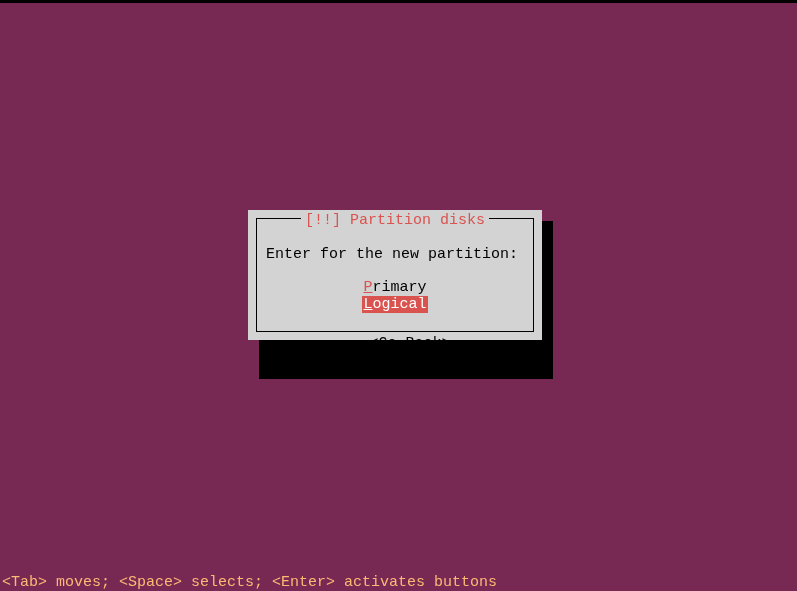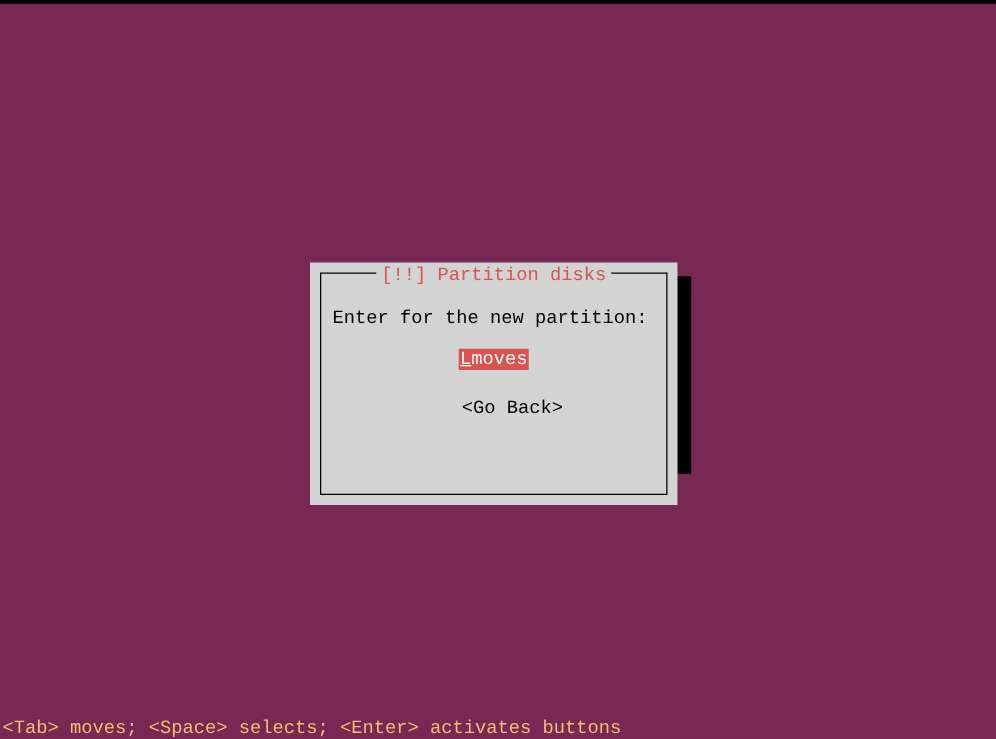--- a/index.html
+++ b/index.html
@@ -26,21 +26,21 @@
       left: 259px;
       width: 294px;
       height: 158px;
       background: #000;
     }
     .dialog {
       position: absolute;
       top: 210px;
       left: 248px;
       width: 294px;
-      height: 194px;
+      height: 130px;
       background: #d3d3d3;
     }
     .dialog-border {
       position: absolute;
       top: 8px;
       left: 8px;
       right: 8px;
       bottom: 8px;
       border: 1px solid #000;
     }
@@ -105,21 +105,24 @@
 
 <div class="dialog">
   <div class="dialog-border"></div>
   <div class="dialog-title-wrap">
     <span class="dialog-title">[!!] </span><span class="dialog-title">Partition disks</span>
   </div>
   <div class="dialog-content">
     <div class="prompt">Enter for the new partition:</div>
     <div class="options">
       <div>
-        <span class="option selected"><span class="highlight-letter">L</span><span>moves</span></span>
+        <span class="option"><span class="highlight-letter">P</span><span>rimary</span></span>
+      </div>
+      <div>
+        <span class="option selected"><span class="highlight-letter">L</span><span>ogical</span></span>
       </div>
     </div>
     <div class="goback-row">
       <span>&lt;Go Back&gt;</span>
     </div>
   </div>
 </div>
 
 <div class="help-text">&lt;Tab&gt; moves; &lt;Space&gt; selects; &lt;Enter&gt; activates buttons</div>
 

